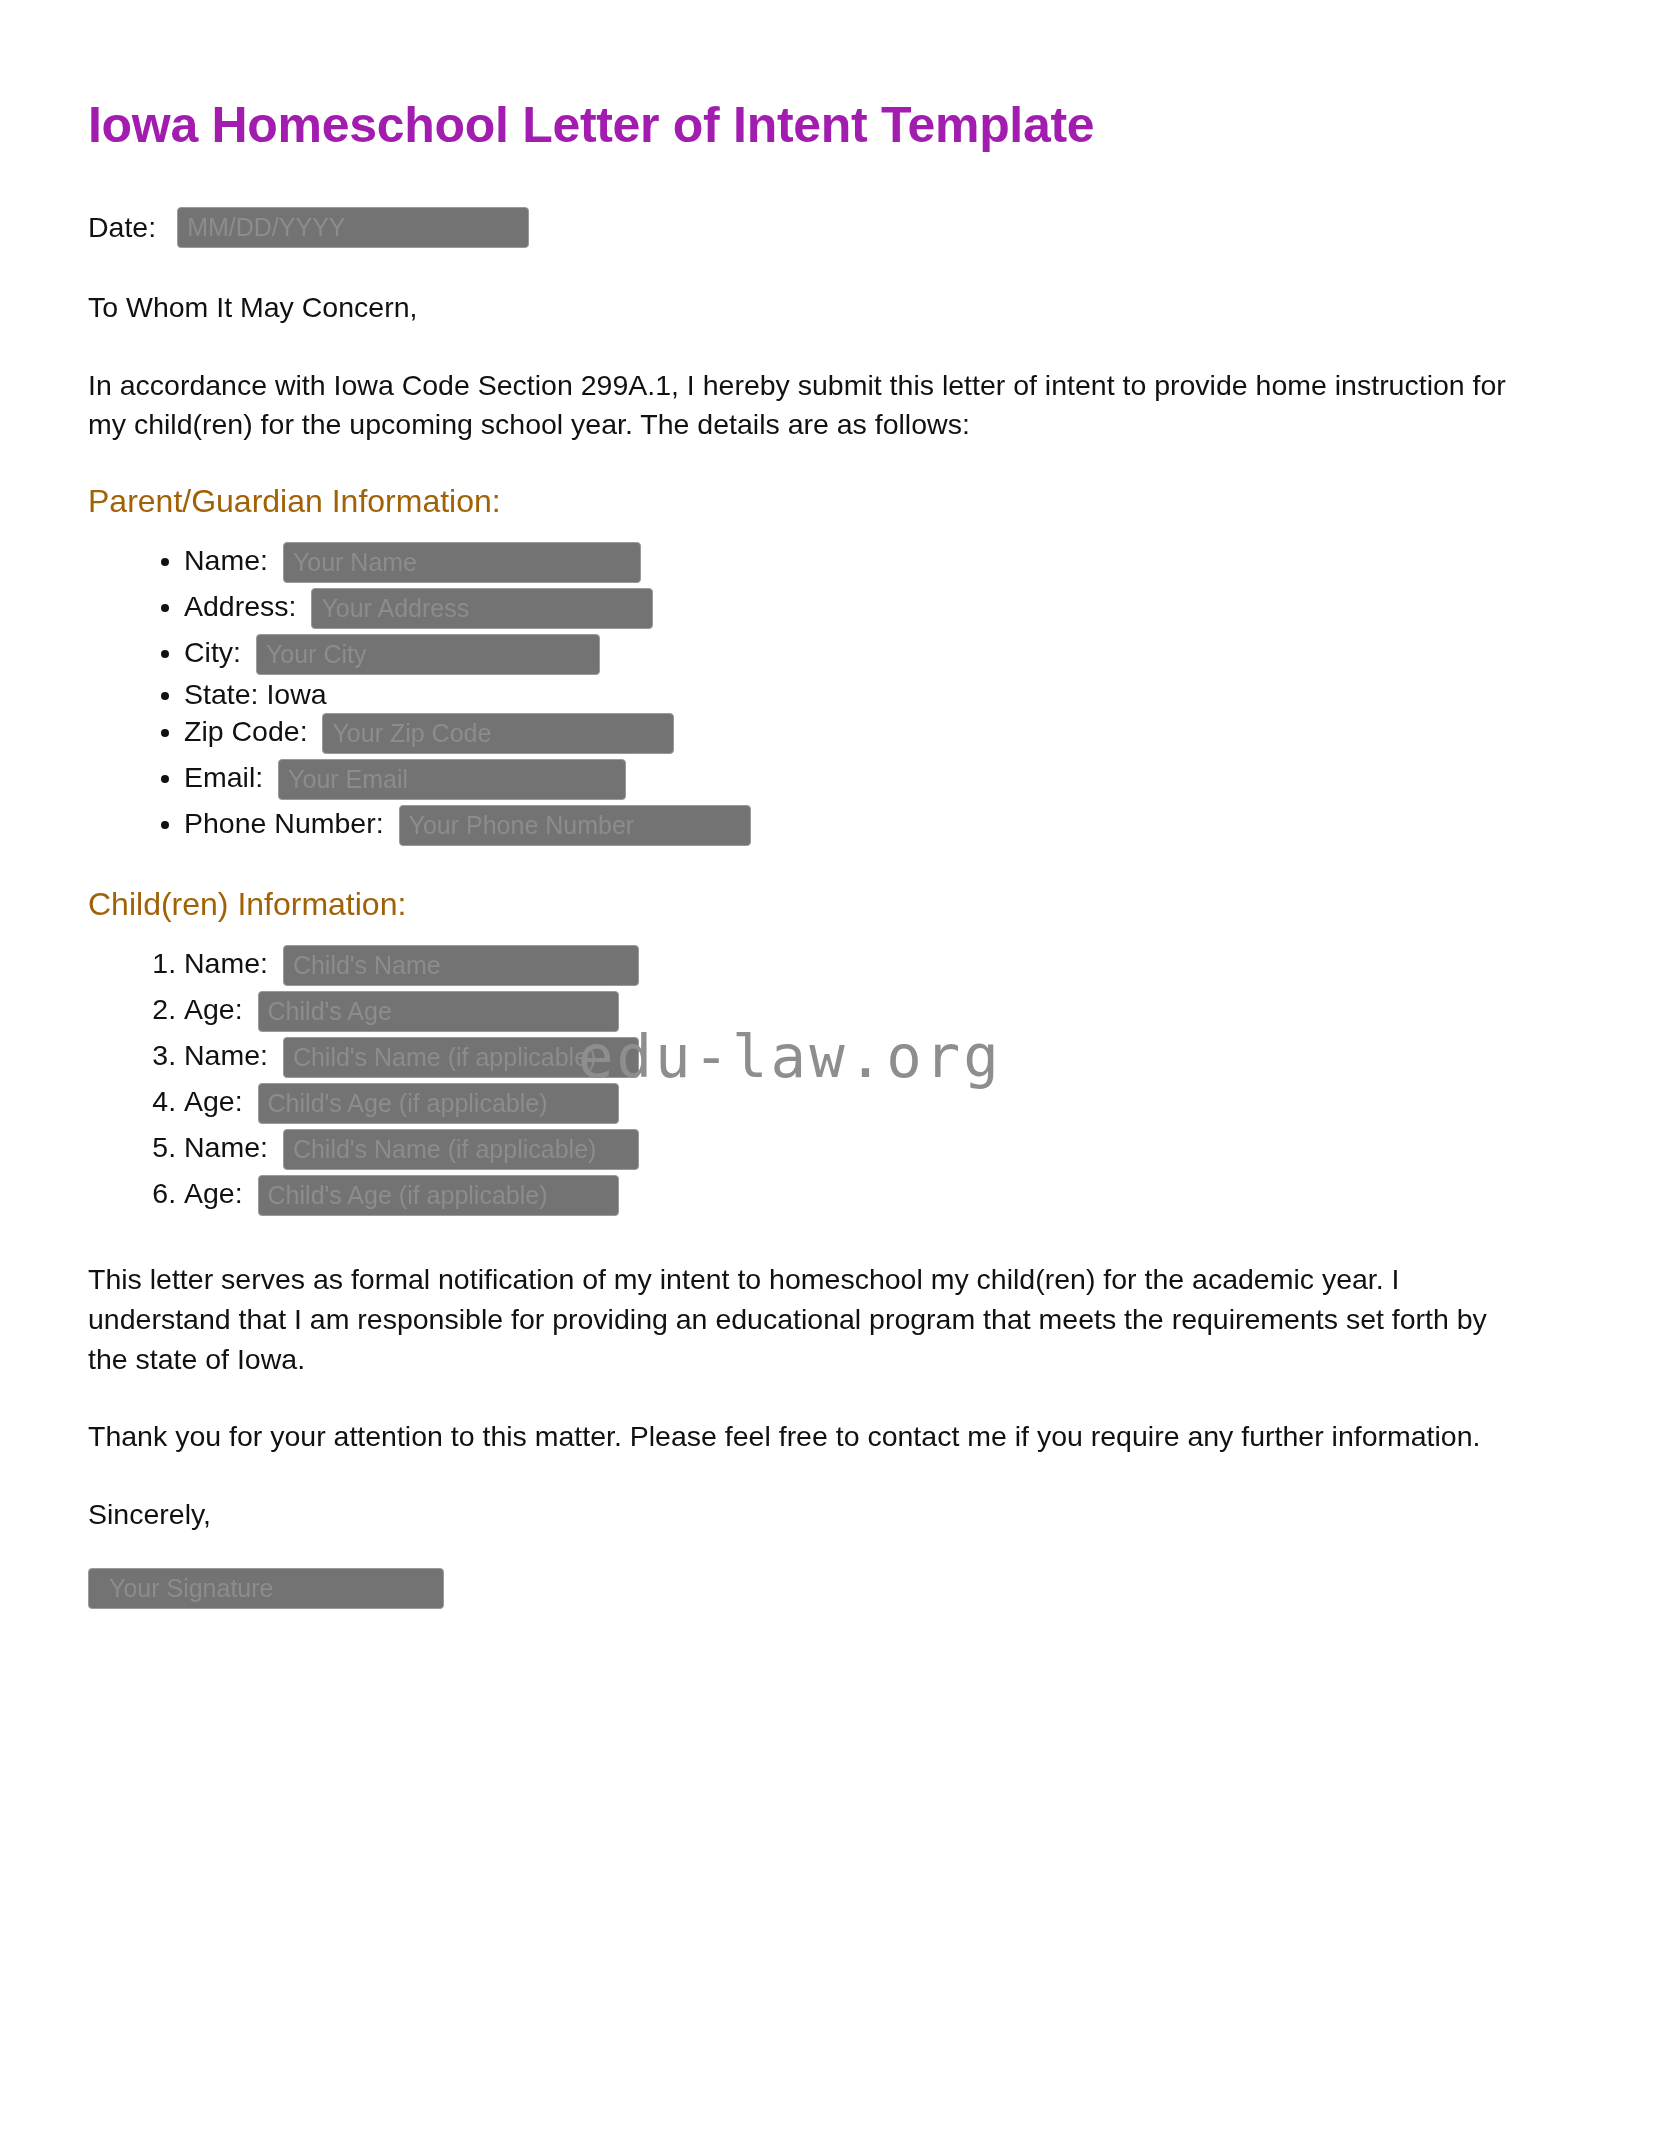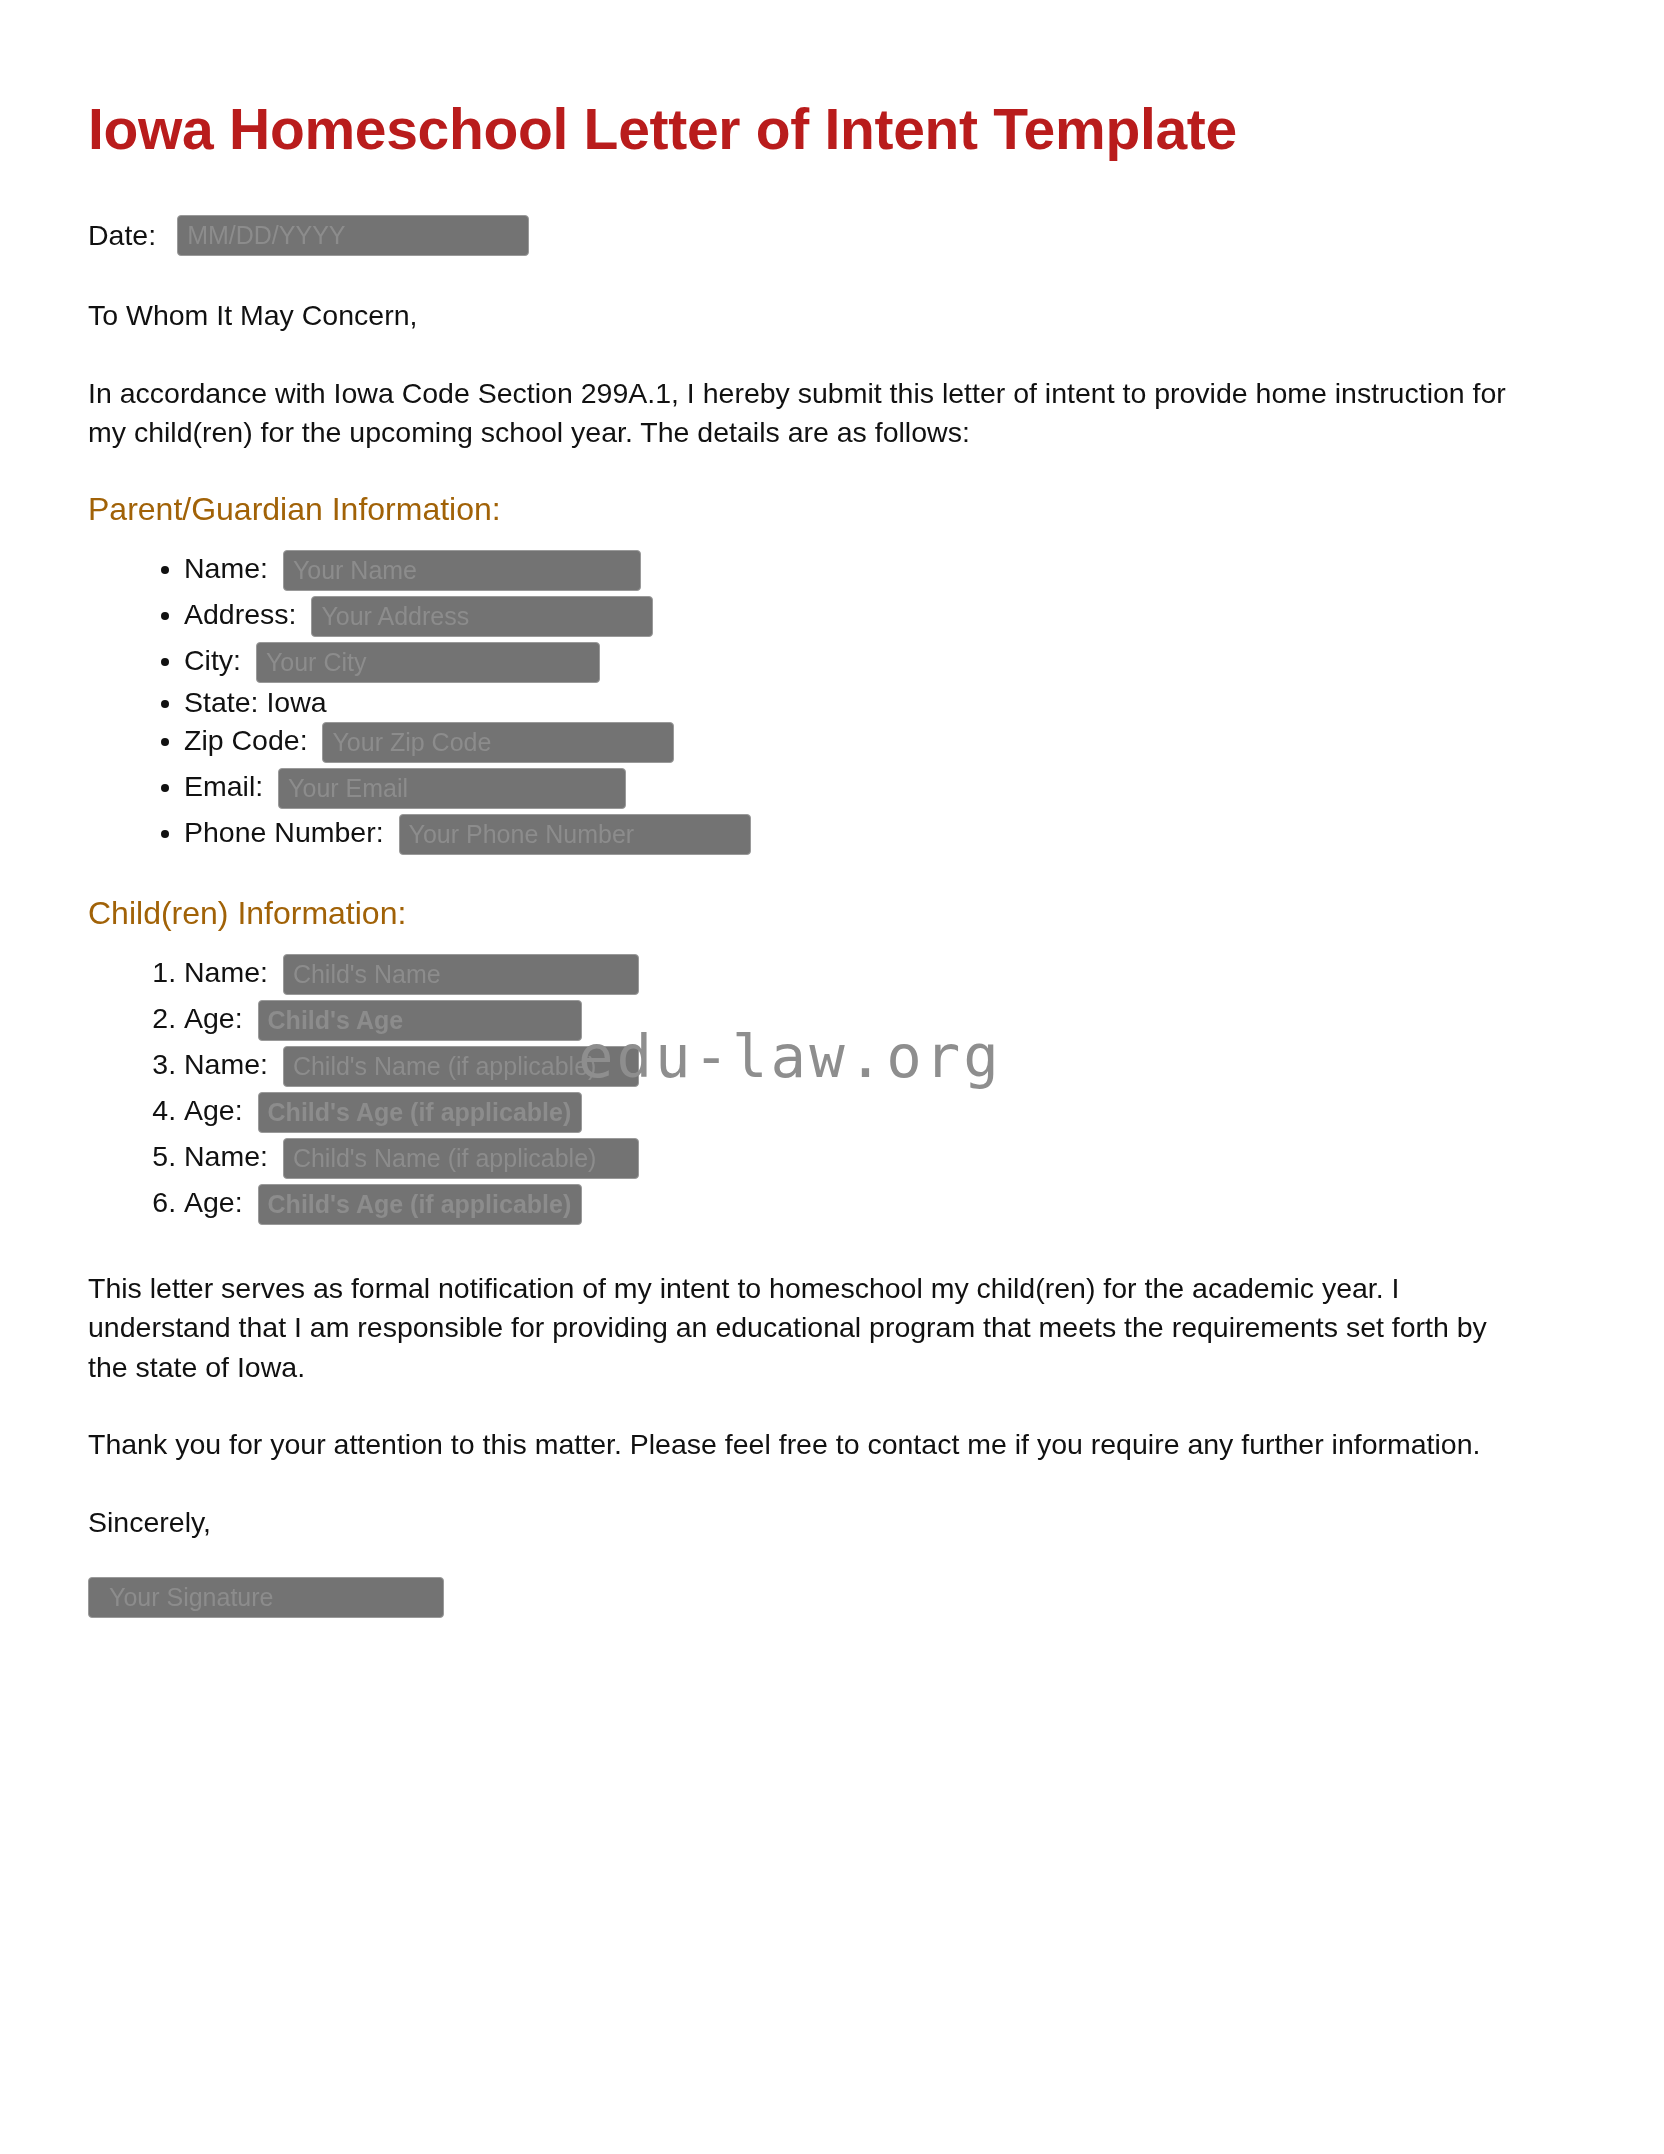--- a/index.html
+++ b/index.html
@@ -19,27 +19,27 @@
     position: relative;
     width: 1664px;
     height: 2154px;
     background: #ffffff;
     box-sizing: border-box;
     padding: 96px 130px 0 88px;
   }
 
   
   .doc-title {
-    font-size: 57px;
+    font-size: 50px;
     line-height: 1.18;
     font-weight: bold;
     letter-spacing: -0.3px;
     margin: 0 0 52px 0;
     max-width: 1290px;
-    color: #b91c1c;
+    color: #a21caf;
   }
 
   
   .para {
     font-size: 28.5px;
     line-height: 1.39;
     margin: 0 0 38px 0;
     max-width: 1425px;
     color: #111;
   }
@@ -81,21 +81,21 @@
   .fld::placeholder { color: #8c8c8c; opacity: 1; }
 
   .w-date  { width: 352px; }
   .w-name  { width: 358px; }
   .w-addr  { width: 342px; }
   .w-city  { width: 344px; }
   .w-zip   { width: 352px; }
   .w-email { width: 348px; }
   .w-phone { width: 352px; }
   .w-cname { width: 356px; }
-  .w-cage  { width: 324px; font-weight: bold; }
+  .w-cage  { width: 361px; }
   .w-sign  { width: 356px; padding-left: 20px; }
 
   
   ul.parent-list {
     list-style: disc outside;
     margin: 0 0 40px 0;
     padding-left: 96px;
   }
   ul.parent-list > li {
     font-size: 28.5px;

